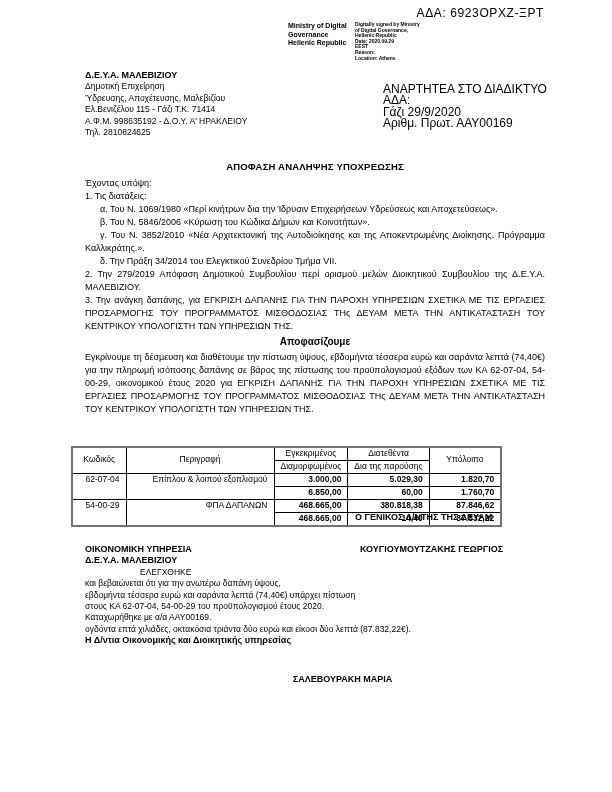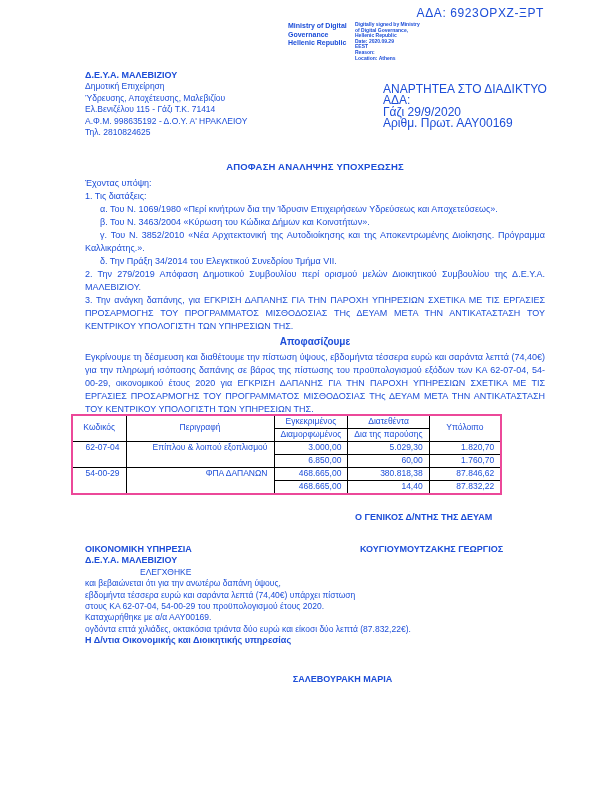--- a/index.html
+++ b/index.html
@@ -1,18 +1,18 @@
 <!DOCTYPE html>
 <html><head>
 <meta charset="utf-8">
 <style>
   html,body { margin:0; padding:0; background:#e8e8e8; }
   .page {
     position:relative; width:612px; height:792px; margin:0 auto;
-    background:#ffffff; color:#1d4ed8;
+    background:#ffffff; color:#000000;
     font-family:"Liberation Sans", sans-serif;
     overflow:hidden;
   }
   
   .ada-code {
     position:absolute; top:6px; right:68px;
     font-size:12px; letter-spacing:0.6px;
   }
   
   .stamp { position:absolute; top:22px; left:288px; display:flex; gap:7px; }
@@ -37,38 +37,38 @@
   .decide-head {
     position:absolute; left:85px; top:336px; width:460px;
     text-align:center; font-weight:bold; font-size:10px;
   }
   .decide-body {
     position:absolute; left:85px; top:351px; width:460px;
     font-size:9px; line-height:13px; text-align:justify;
   }
   
   .budget-table {
-    position:absolute; left:71px; top:414px;
-    border-collapse:collapse; border:2px solid #ec4899;
+    position:absolute; left:71px; top:446px;
+    border-collapse:collapse; border:2px solid #737373;
     font-size:8.5px; table-layout:fixed;
   }
   .budget-table th, .budget-table td {
     border:1px solid #000; padding:1px 6px; line-height:1.15;
     overflow:hidden; white-space:nowrap;
   }
   .budget-table th { font-weight:normal; text-align:center; }
   .budget-table .h1 { height:13px; }
   .budget-table .h2 { height:9px;margin-left:8px; }
   .budget-table td { height:10px; }
   .col-code  { width:54px; }
   .col-desc  { width:148px; }
   .col-appr  { width:69px; }
   .col-alloc { width:70px; }
   .col-rem   { width:72px; }
-  .num { text-align:right; }
+  .num { text-align:right;font-weight:bold; }
   .tleft { text-align:right; vertical-align:top; }
   
   .gm-title { position:absolute; left:355px; top:512px; font-weight:bold; font-size:9px; }
   .gm-name  { position:absolute; left:360px; top:544px; font-weight:bold; font-size:9px; }
   
   .fin-block { position:absolute; left:85px; top:544px; width:460px; font-size:8.5px; line-height:11.4px; }
   .fin-block .b { font-weight:bold; font-size:9px; }
   .indent { padding-left:55px; }
   .dir-title { font-weight:bold; font-size:9px; }
   .dir-name { font-weight:bold; font-size:9px; padding-left:55px; margin-top:27px;text-align:center; }
@@ -112,21 +112,21 @@
     <div>Γάζι 29/9/2020</div>
     <div>Αριθμ. Πρωτ. ΑΑΥ00169</div>
   </div>
 
   <div class="doc-title">ΑΠΟΦΑΣΗ ΑΝΑΛΗΨΗΣ ΥΠΟΧΡΕΩΣΗΣ</div>
 
   <div class="preamble">
     <div>Έχοντας υπόψη:</div>
     <div>1. Τις διατάξεις:</div>
     <div class="sub">α. Του Ν. 1069/1980 «Περί κινήτρων δια την Ίδρυσιν Επιχειρήσεων Υδρεύσεως και Αποχετεύσεως».</div>
-    <div class="sub">β. Του Ν. 3463/2004 «Κύρωση του Κώδικα Δήμων και Κοινοτήτων».</div>
+    <div class="sub">β. Του Ν. 5846/2006 «Κύρωση του Κώδικα Δήμων και Κοινοτήτων».</div>
     <div class="sub">γ. Του Ν. 3852/2010 «Νέα Αρχιτεκτονική της Αυτοδιοίκησης και της Αποκεντρωμένης Διοίκησης. Πρόγραμμα Καλλικράτης.».</div>
     <div class="sub">δ. Την Πράξη 34/2014 του Ελεγκτικού Συνεδρίου Τμήμα VII.</div>
     <div>2. Την 279/2019 Απόφαση Δημοτικού Συμβουλίου περί ορισμού μελών Διοικητικού Συμβουλίου της Δ.Ε.Υ.Α. ΜΑΛΕΒΙΖΙΟΥ.</div>
     <div>3. Την ανάγκη δαπάνης, για ΕΓΚΡΙΣΗ ΔΑΠΑΝΗΣ ΓΙΑ ΤΗΝ ΠΑΡΟΧΗ ΥΠΗΡΕΣΙΩΝ ΣΧΕΤΙΚΑ ΜΕ ΤΙΣ ΕΡΓΑΣΙΕΣ ΠΡΟΣΑΡΜΟΓΗΣ ΤΟΥ ΠΡΟΓΡΑΜΜΑΤΟΣ ΜΙΣΘΟΔΟΣΙΑΣ ΤΗς ΔΕΥΑΜ ΜΕΤΑ ΤΗΝ ΑΝΤΙΚΑΤΑΣΤΑΣΗ ΤΟΥ ΚΕΝΤΡΙΚΟΥ ΥΠΟΛΟΓΙΣΤΗ ΤΩΝ ΥΠΗΡΕΣΙΩΝ ΤΗΣ.</div>
   </div>
 
   <div class="decide-head">Αποφασίζουμε</div>
   <div class="decide-body">Εγκρίνουμε τη δέσμευση και διαθέτουμε την πίστωση ύψους, εβδομήντα τέσσερα ευρώ και σαράντα λεπτά (74,40€) για την πληρωμή ισόποσης δαπάνης σε βάρος της πίστωσης του προϋπολογισμού εξόδων των ΚΑ 62-07-04, 54-00-29, οικονομικού έτους 2020 για ΕΓΚΡΙΣΗ ΔΑΠΑΝΗΣ ΓΙΑ ΤΗΝ ΠΑΡΟΧΗ ΥΠΗΡΕΣΙΩΝ ΣΧΕΤΙΚΑ ΜΕ ΤΙΣ ΕΡΓΑΣΙΕΣ ΠΡΟΣΑΡΜΟΓΗΣ ΤΟΥ ΠΡΟΓΡΑΜΜΑΤΟΣ ΜΙΣΘΟΔΟΣΙΑΣ ΤΗς ΔΕΥΑΜ ΜΕΤΑ ΤΗΝ ΑΝΤΙΚΑΤΑΣΤΑΣΗ ΤΟΥ ΚΕΝΤΡΙΚΟΥ ΥΠΟΛΟΓΙΣΤΗ ΤΩΝ ΥΠΗΡΕΣΙΩΝ ΤΗΣ.</div>
 
   <table class="budget-table">

